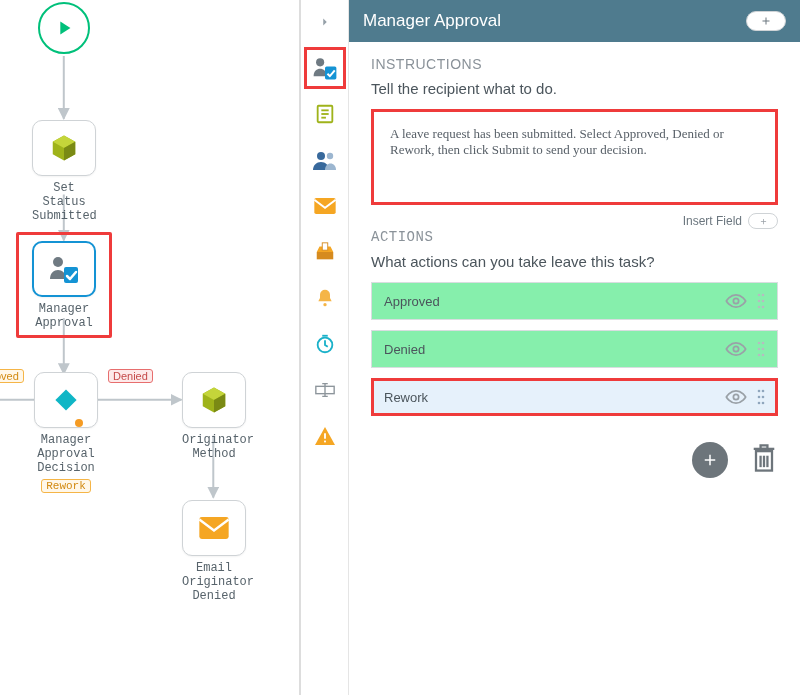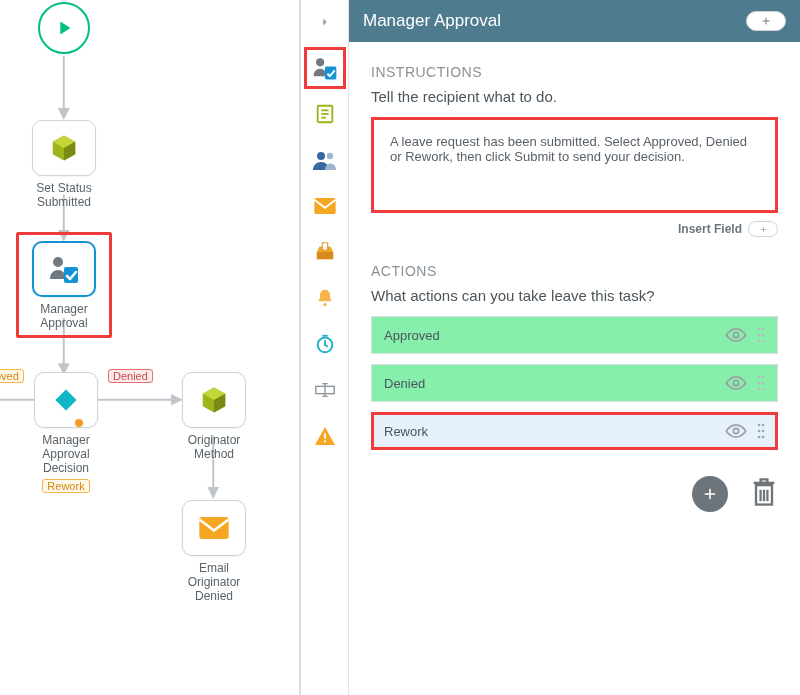--- a/index.html
+++ b/index.html
@@ -1,45 +1,45 @@
 <!DOCTYPE html>
 <html><head>
 <meta charset="utf-8">
 <style>
   * { box-sizing: border-box; }
   html, body { margin: 0; padding: 0; width: 800px; height: 695px; font-family: "Segoe UI", Arial, sans-serif; background: #fff; overflow: hidden; }
   .app { display: flex; height: 695px; }
   
   .canvas { position: relative; width: 300px; height: 695px; border-right: 1px solid #ddd; background: #fff; }
   .canvas svg.connectors { position: absolute; inset: 0; width: 100%; height: 100%; }
-  .wf-node { position: absolute; text-align: center; font-size: 12px; color: #86898c; }
+  .wf-node { position: absolute; text-align: center; font-size: 12px; color: #86898c; font-family: Liberation Mono, monospace; }
   .wf-box  { width: 64px; height: 56px; border: 1px solid #cfd3d6; border-radius: 10px; background: #fff; display: flex; align-items: center; justify-content: center; margin: 0 auto; box-shadow: 0 1px 2px rgba(0,0,0,.05); }
   .wf-label { margin-top: 6px; line-height: 1.15; color: #57636b; }
   .cube { width: 30px; height: 30px; }
   
   .approval-icon svg, .cube svg { display:block; }
   .highlight-red { border: 3px solid #ef3b3b; border-radius: 2px; }
   .badge-amber  { display:inline-block; border:1px solid #f5b547; color:#d28a12; background:#fff7e9; border-radius:3px; padding:0 4px; font-size:11px; }
   .badge-red    { display:inline-block; border:1px solid #e76e6e; color:#c54b4b; background:#fdeaea; border-radius:3px; padding:0 4px; font-size:11px; }
   .dot-orange   { position:absolute; width:8px; height:8px; background:#f59b23; border-radius:50%; }
   
   .right { flex: 1; display:flex; border-left:1px solid #ddd; }
   .side-icons { width:48px; border-right:1px solid #e5e5e5; background:#fff; display:flex; flex-direction:column; align-items:center; padding-top:8px; gap:18px; }
   .side-icons .chev { height:28px; display:flex; align-items:center; justify-content:center; color:#95a0a8; }
   .side-ico { width:28px; height:28px; display:flex; align-items:center; justify-content:center; color:#95a0a8; }
   .side-ico.active { outline:3px solid #ef3b3b; outline-offset:4px; }
   .panel { flex:1; display:flex; flex-direction:column; }
   .panel-header { background:#4f7b8e; color:#fff; height:42px; display:flex; align-items:center; justify-content:space-between; padding:0 14px; }
   .panel-title { font-size:17px; }
   .insert-chip { width:40px; height:20px; border:1px solid #cfd3d6; border-radius:10px; background:#fff; color:#6b767e; display:inline-flex; align-items:center; justify-content:center; font-size:14px; }
-  .panel-body { padding:22px 22px 10px 22px; overflow:auto; }
+  .panel-body { padding:14px 22px 10px 22px; overflow:auto; }
   .section-title { color:#8a9299; letter-spacing:.5px; font-size:14px; margin:0 0 8px; }
   .section-sub   { color:#4b555c; font-size:15px; margin:0 0 12px; }
-  .instr-box { border:3px solid #ef3b3b; padding:14px 16px; font-size:13px; color:#586068; min-height:96px; }
-  .insert-row { margin-top:8px; font-size:12px; color:#6b767e; display:flex; justify-content:flex-end; align-items:center; gap:6px;font-weight:bold;}
+  .instr-box { border:3px solid #ef3b3b; padding:14px 16px; font-size:13px; color:#586068; min-height:96px;font-family:Liberation Serif, serif; }
+  .insert-row { margin-top:8px; font-size:12px; color:#6b767e; display:flex; justify-content:flex-end; align-items:center; gap:6px;}
   .action-item { border:1px solid #d9dde0; padding:10px 12px; font-size:13px; color:#4b555c; display:flex; align-items:center; justify-content:space-between; margin-bottom:10px; background:#86efac; }
   .action-item.selected { background:#e6f1fb; border:3px solid #ef3b3b; padding:8px 10px; }
   .action-right { display:flex; align-items:center; gap:10px; color:#9aa1a7; }
   .eye svg, .grip svg { display:block; }
   .footer-icons { display:flex; justify-content:flex-end; gap:22px; padding:6px 22px 18px; color:#6d757b; }
   .plus-btn { width:36px; height:36px; border-radius:50%; background:#6d757b; display:flex; align-items:center; justify-content:center; color:#fff; cursor:pointer; }
   .trash-btn svg { display:block; }
 </style>
 </head>
 <body>
@@ -240,21 +240,21 @@
         <div class="insert-row">
           <span>Insert Field</span>
           <span class="insert-chip" style="height:16px;width:30px;">
             <svg width="9" height="9" viewBox="0 0 24 24">
                 <path fill="#9aa1a7" d="M11 5h2v14h-2z"></path>
                 <path fill="#9aa1a7" d="M5 11h14v2H5z"></path>
               </svg>
           </span>
         </div>
 
-        <p class="section-title" style="margin-top:26px;">ACTIONS</p>
+        <p class="section-title" style="font-family:Liberation Mono, monospace;">ACTIONS</p>
         <p class="section-sub">What actions can you take leave this task?</p>
 
         <div class="action-item">
           <span>Approved</span>
           <span class="action-right">
             <span class="eye">
                 <svg width="22" height="14" viewBox="0 0 24 16">
                   <path fill="none" stroke="#9aa1a7" stroke-width="2" d="M1 8s4-7 11-7 11 7 11 7-4 7-11 7S1 8 1 8z"></path>
                   <circle cx="12" cy="8" r="3" fill="none" stroke="#9aa1a7" stroke-width="2"></circle>
                 </svg>

